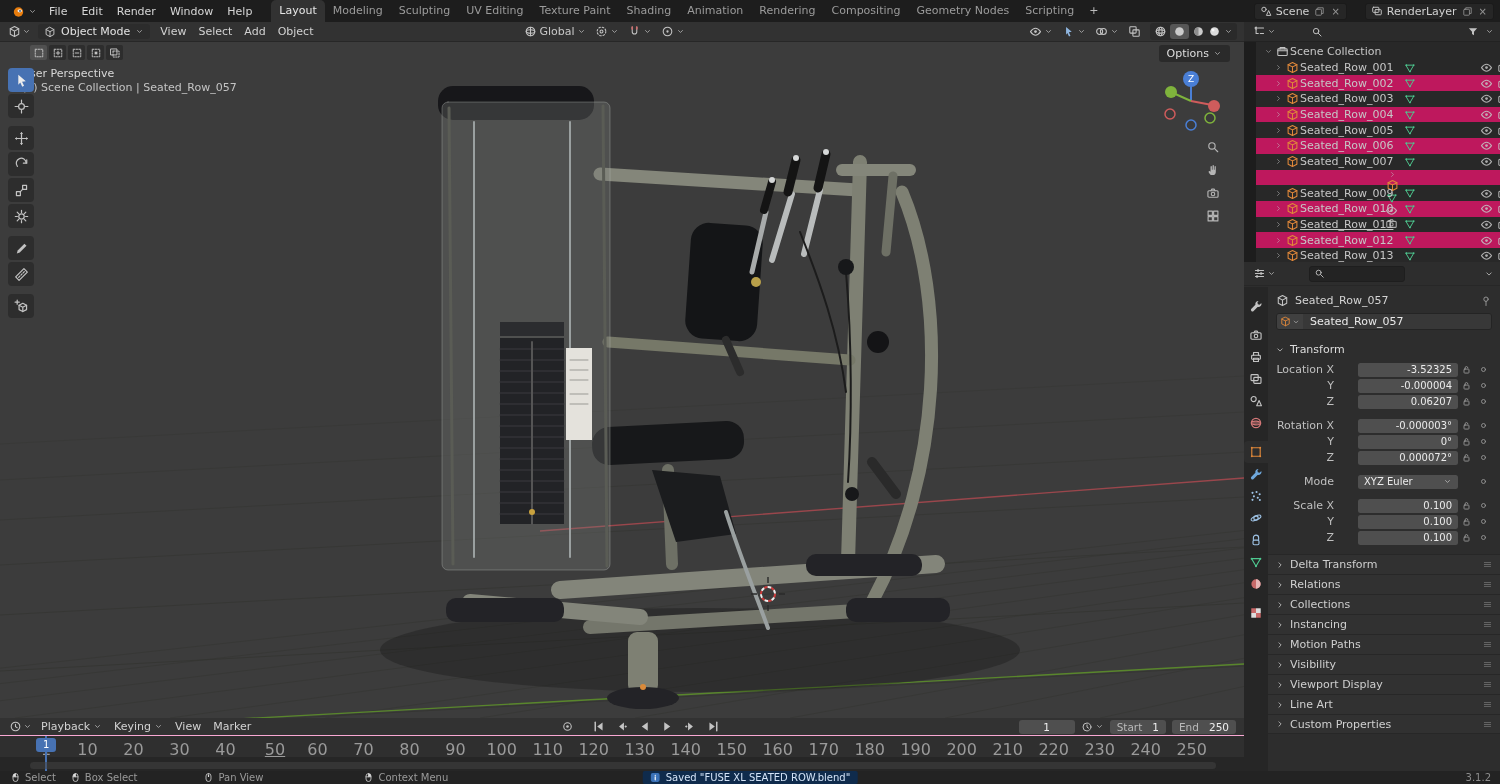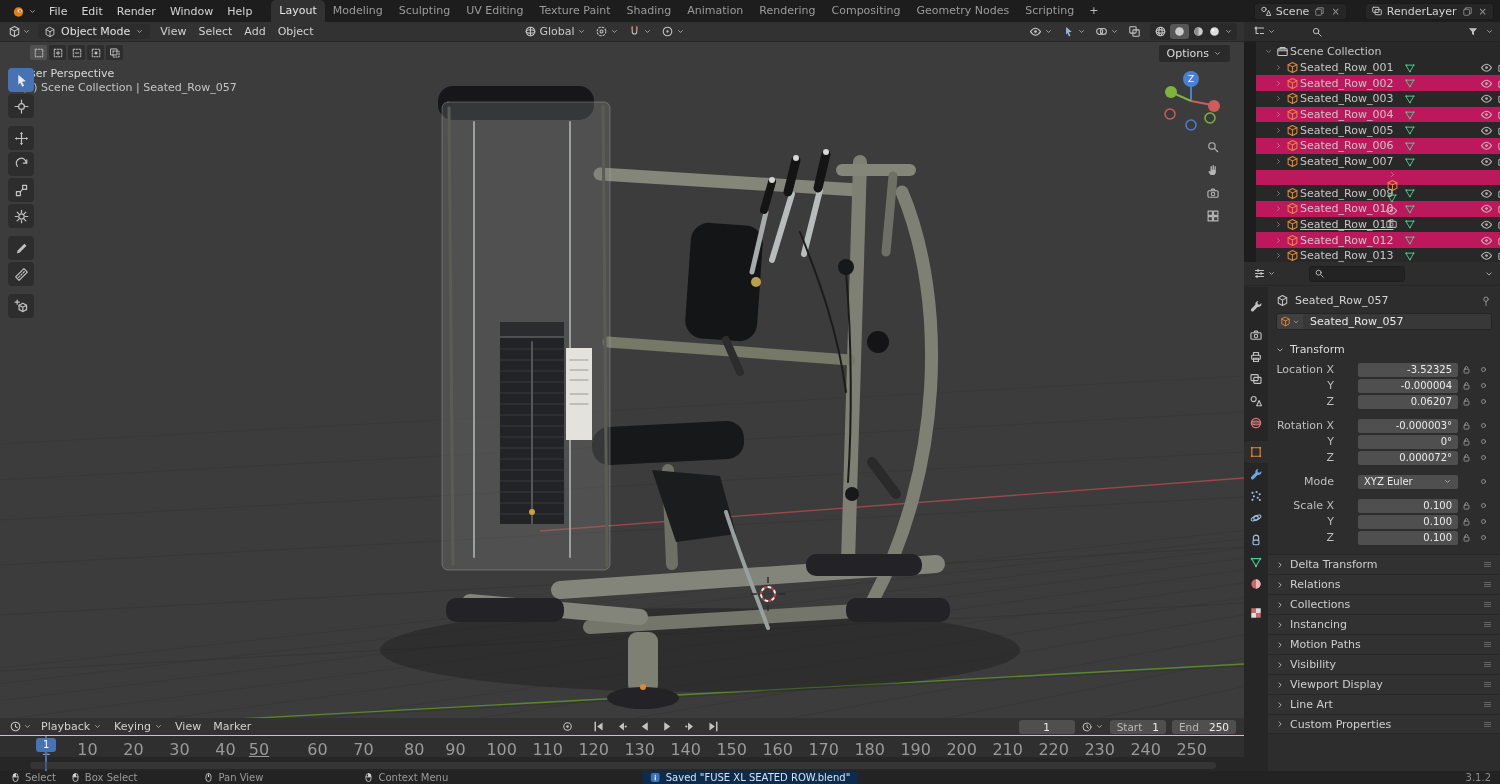--- a/index.html
+++ b/index.html
@@ -1720,24 +1720,24 @@
           <span>250</span>
         </span>
       </div>
     </div>
     <div id="tl-ruler">
         <span class="tick" style="left: 46px;">1</span>
         <span class="tick" style="left: 87.4px;">10</span>
         <span class="tick" style="left: 133.4px;">20</span>
         <span class="tick" style="left: 179.4px;">30</span>
         <span class="tick" style="left: 225.4px;">40</span>
-        <span class="tick" style="left: 259px; text-decoration: underline;">50</span>
+        <span class="tick" style="left: 275px; text-decoration: underline;">50</span>
         <span class="tick" style="left: 317.4px;">60</span>
         <span class="tick" style="left: 363.4px;">70</span>
-        <span class="tick" style="left: 409.4px; text-align: right;">80</span>
+        <span class="tick" style="left: 409.4px;">80</span>
         <span class="tick" style="left: 455.4px;">90</span>
         <span class="tick" style="left: 501.4px;">100</span>
         <span class="tick" style="left: 547.4px;">110</span>
         <span class="tick" style="left: 593.4px;">120</span>
         <span class="tick" style="left: 639.4px;">130</span>
         <span class="tick" style="left: 685.4px;">140</span>
         <span class="tick" style="left: 731.4px;">150</span>
         <span class="tick" style="left: 777.4px;">160</span>
         <span class="tick" style="left: 823.4px;">170</span>
         <span class="tick" style="left: 869.4px;">180</span>

